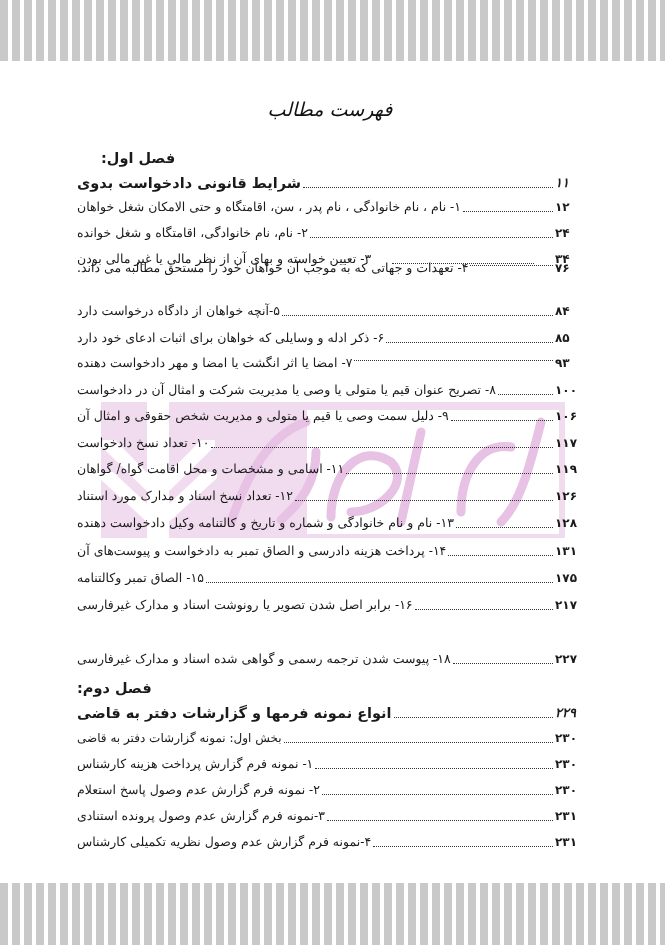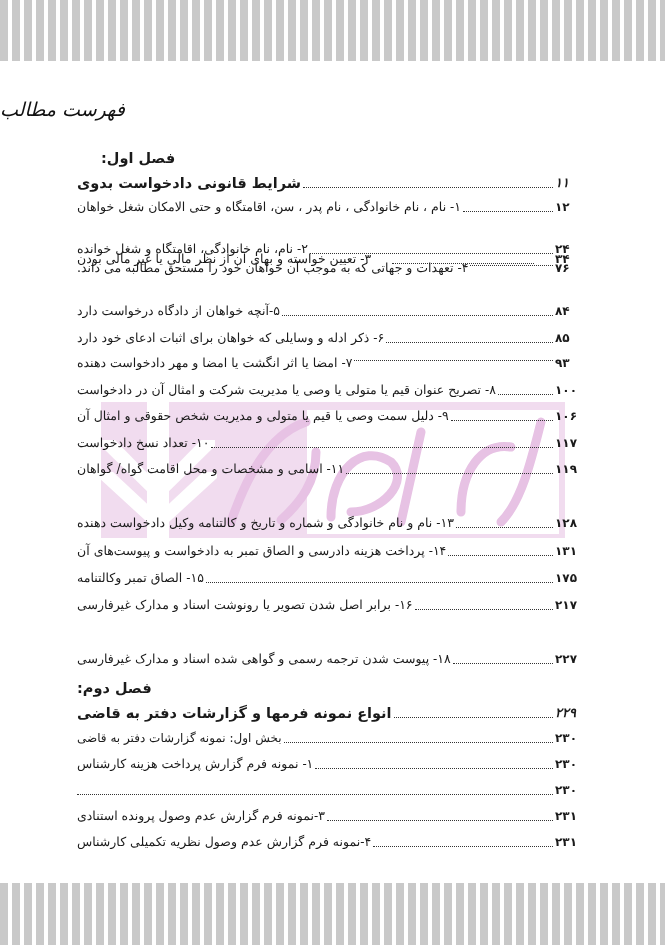--- a/index.html
+++ b/index.html
@@ -8,21 +8,21 @@
     background:#ffffff; font-family:"DejaVu Serif", serif; color:#1a1a1a;
   }
   .stripes {
     position:absolute; left:0; width:665px;
     background-image: repeating-linear-gradient(to right, #c9c9c9 0px, #c9c9c9 8px, #ffffff 8px, #ffffff 12px);
   }
   .stripes.top { top:0; height:61px; }
   .stripes.bottom { top:883px; height:62px; }
 
   .page-title {
-    position:absolute; top:98px; left:0; width:660px; text-align:left;
+    position:absolute; top:98px; left:0; width:660px; text-align:center;
     font-family:"DejaVu Serif", serif; font-style:italic; font-size:19px; color:#111;
     direction:rtl;
   }
 
   .watermark {
     position:absolute; left:101px; top:402px; width:464px; height:136px;
     background:#f1dcef;
   }
   .watermark svg { position:absolute; left:0; top:0; }
 
@@ -87,21 +87,21 @@
     <span class="label">شرایط قانونی دادخواست بدوی</span>
     <span class="leader"></span>
     <span class="page">۱۱</span>
   </div>
 
   <div class="row" style="top:196px;">
     <span class="label">۱- نام ، نام خانوادگی ، نام پدر ، سن، اقامتگاه و حتی الامکان شغل خواهان</span>
     <span class="leader"></span>
     <span class="page">۱۲</span>
   </div>
-  <div class="row" style="top:222px;margin-top:16px;">
+  <div class="row" style="top:222px;">
     <span class="label">۲- نام، نام خانوادگی، اقامتگاه و شغل خوانده</span>
     <span class="leader"></span>
     <span class="page">۲۴</span>
   </div>
   <div class="row" style="top:248px;gap:19px;">
     <span class="label">۳- تعیین خواسته و بهای آن از نظر مالی یا غیر مالی بودن</span>
     <span class="leader"></span>
     <span class="page">۳۴</span>
   </div>
   <div class="row" style="top:257px;align-items:center;">
@@ -137,20 +137,25 @@
   <div class="row" style="top:432px;">
     <span class="label">۱۰- تعداد نسخ دادخواست</span>
     <span class="leader"></span>
     <span class="page">۱۱۷</span>
   </div>
   <div class="row" style="top:458px;">
     <span class="label">۱۱- اسامی و مشخصات و محل اقامت گواه/ گواهان</span>
     <span class="leader"></span>
     <span class="page">۱۱۹</span>
   </div>
+  <div class="row" style="top:485px;">
+    <span class="label">۱۲- تعداد نسخ اسناد و مدارک مورد استناد</span>
+    <span class="leader"></span>
+    <span class="page">۱۲۶</span>
+  </div>
   <div class="row" style="top:512px;">
     <span class="label">۱۳- نام و نام خانوادگی و شماره و تاریخ و کالتنامه وکیل دادخواست دهنده</span>
     <span class="leader"></span>
     <span class="page">۱۲۸</span>
   </div>
   <div class="row" style="top:540px;">
     <span class="label">۱۴- پرداخت هزینه دادرسی و الصاق تمبر به دادخواست و پیوست‌های آن</span>
     <span class="leader"></span>
     <span class="page">۱۳۱</span>
   </div>
@@ -183,20 +188,21 @@
     <span class="label">بخش اول: نمونه گزارشات دفتر به قاضی</span>
     <span class="leader"></span>
     <span class="page">۲۳۰</span>
   </div>
   <div class="row" style="top:753px;">
     <span class="label">۱- نمونه فرم گزارش پرداخت هزینه کارشناس</span>
     <span class="leader"></span>
     <span class="page">۲۳۰</span>
   </div>
   <div class="row" style="top:779px;">
+    <span class="label">۲- نمونه فرم گزارش عدم وصول پاسخ استعلام</span>
     <span class="leader"></span>
     <span class="page">۲۳۰</span>
   </div>
   <div class="row" style="top:805px;">
     <span class="label">۳-نمونه فرم گزارش عدم وصول پرونده استنادی</span>
     <span class="leader"></span>
     <span class="page">۲۳۱</span>
   </div>
   <div class="row" style="top:831px;">
     <span class="label">۴-نمونه فرم گزارش عدم وصول نظریه تکمیلی کارشناس</span>

